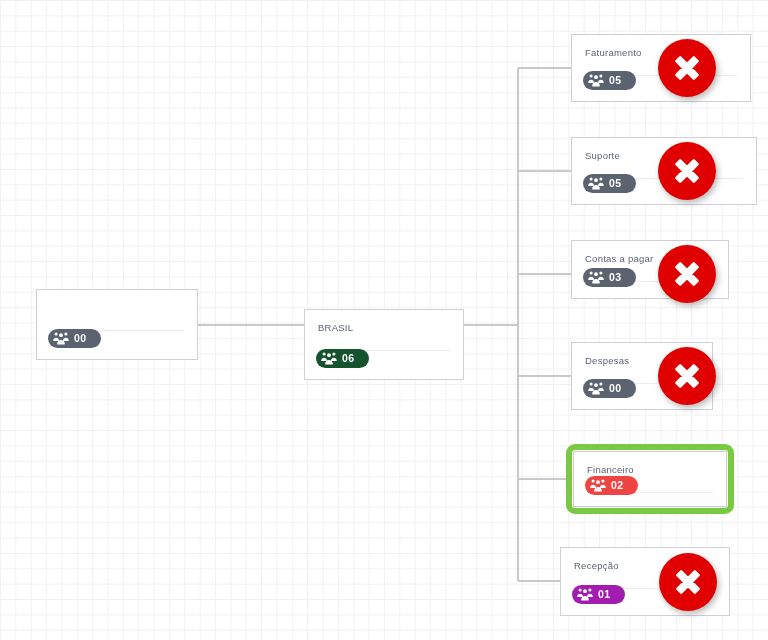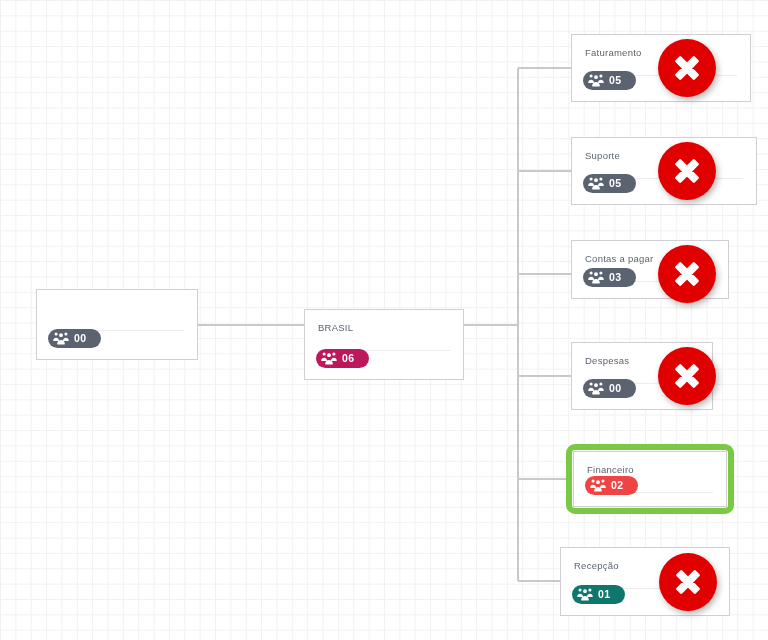--- a/index.html
+++ b/index.html
@@ -123,21 +123,21 @@
             <path d="M10.1 8.4c0-1.6 1.25-2.6 2.8-2.6s2.8 1 2.8 2.6v0.5h-5.6v-0.5z" fill="#ffffff"></path>
             <path d="M8 5.1a1.95 1.95 0 1 0 0-3.9 1.95 1.95 0 0 0 0 3.9z" fill="#ffffff"></path>
             <path d="M4.3 11.3c0-2.05 1.6-3.4 3.7-3.4s3.7 1.35 3.7 3.4v1.2H4.3v-1.2z" fill="#ffffff"></path>
           </svg>
           <span class="count">00</span>
         </div>
       </div>
       <div class="node" style="left: 304px; top: 289px; width: 160px; height: 71px; margin-top: 20px;">
         <div class="title">BRASIL</div>
         <div class="divider"></div>
-        <div class="badge" style="background: #be185d;">
+        <div class="badge" style="background: #14532d;">
           <svg width="16" height="13" viewBox="0 0 16 13" class="badge-ico">
             <path d="M3.1 3.6a1.55 1.55 0 1 0 0-3.1 1.55 1.55 0 0 0 0 3.1z" fill="#ffffff"></path>
             <path d="M0.3 8.4c0-1.6 1.25-2.6 2.8-2.6s2.8 1 2.8 2.6v0.5H0.3v-0.5z" fill="#ffffff"></path>
             <path d="M12.9 3.6a1.55 1.55 0 1 0 0-3.1 1.55 1.55 0 0 0 0 3.1z" fill="#ffffff"></path>
             <path d="M10.1 8.4c0-1.6 1.25-2.6 2.8-2.6s2.8 1 2.8 2.6v0.5h-5.6v-0.5z" fill="#ffffff"></path>
             <path d="M8 5.1a1.95 1.95 0 1 0 0-3.9 1.95 1.95 0 0 0 0 3.9z" fill="#ffffff"></path>
             <path d="M4.3 11.3c0-2.05 1.6-3.4 3.7-3.4s3.7 1.35 3.7 3.4v1.2H4.3v-1.2z" fill="#ffffff"></path>
           </svg>
           <span class="count">06</span>
         </div>
@@ -234,21 +234,21 @@
             <path d="M10.1 8.4c0-1.6 1.25-2.6 2.8-2.6s2.8 1 2.8 2.6v0.5h-5.6v-0.5z" fill="#ffffff"></path>
             <path d="M8 5.1a1.95 1.95 0 1 0 0-3.9 1.95 1.95 0 0 0 0 3.9z" fill="#ffffff"></path>
             <path d="M4.3 11.3c0-2.05 1.6-3.4 3.7-3.4s3.7 1.35 3.7 3.4v1.2H4.3v-1.2z" fill="#ffffff"></path>
           </svg>
           <span class="count">02</span>
         </div>
       </div>
       <div class="node" style="left: 560px; top: 547px; width: 170px; height: 69px; text-align: right;">
         <div class="title">Recepção</div>
         <div class="divider"></div>
-        <div class="badge" style="background: #0f766e;">
+        <div class="badge" style="background: #a21caf;">
           <svg width="16" height="13" viewBox="0 0 16 13" class="badge-ico">
             <path d="M3.1 3.6a1.55 1.55 0 1 0 0-3.1 1.55 1.55 0 0 0 0 3.1z" fill="#ffffff"></path>
             <path d="M0.3 8.4c0-1.6 1.25-2.6 2.8-2.6s2.8 1 2.8 2.6v0.5H0.3v-0.5z" fill="#ffffff"></path>
             <path d="M12.9 3.6a1.55 1.55 0 1 0 0-3.1 1.55 1.55 0 0 0 0 3.1z" fill="#ffffff"></path>
             <path d="M10.1 8.4c0-1.6 1.25-2.6 2.8-2.6s2.8 1 2.8 2.6v0.5h-5.6v-0.5z" fill="#ffffff"></path>
             <path d="M8 5.1a1.95 1.95 0 1 0 0-3.9 1.95 1.95 0 0 0 0 3.9z" fill="#ffffff"></path>
             <path d="M4.3 11.3c0-2.05 1.6-3.4 3.7-3.4s3.7 1.35 3.7 3.4v1.2H4.3v-1.2z" fill="#ffffff"></path>
           </svg>
           <span class="count">01</span>
         </div>

